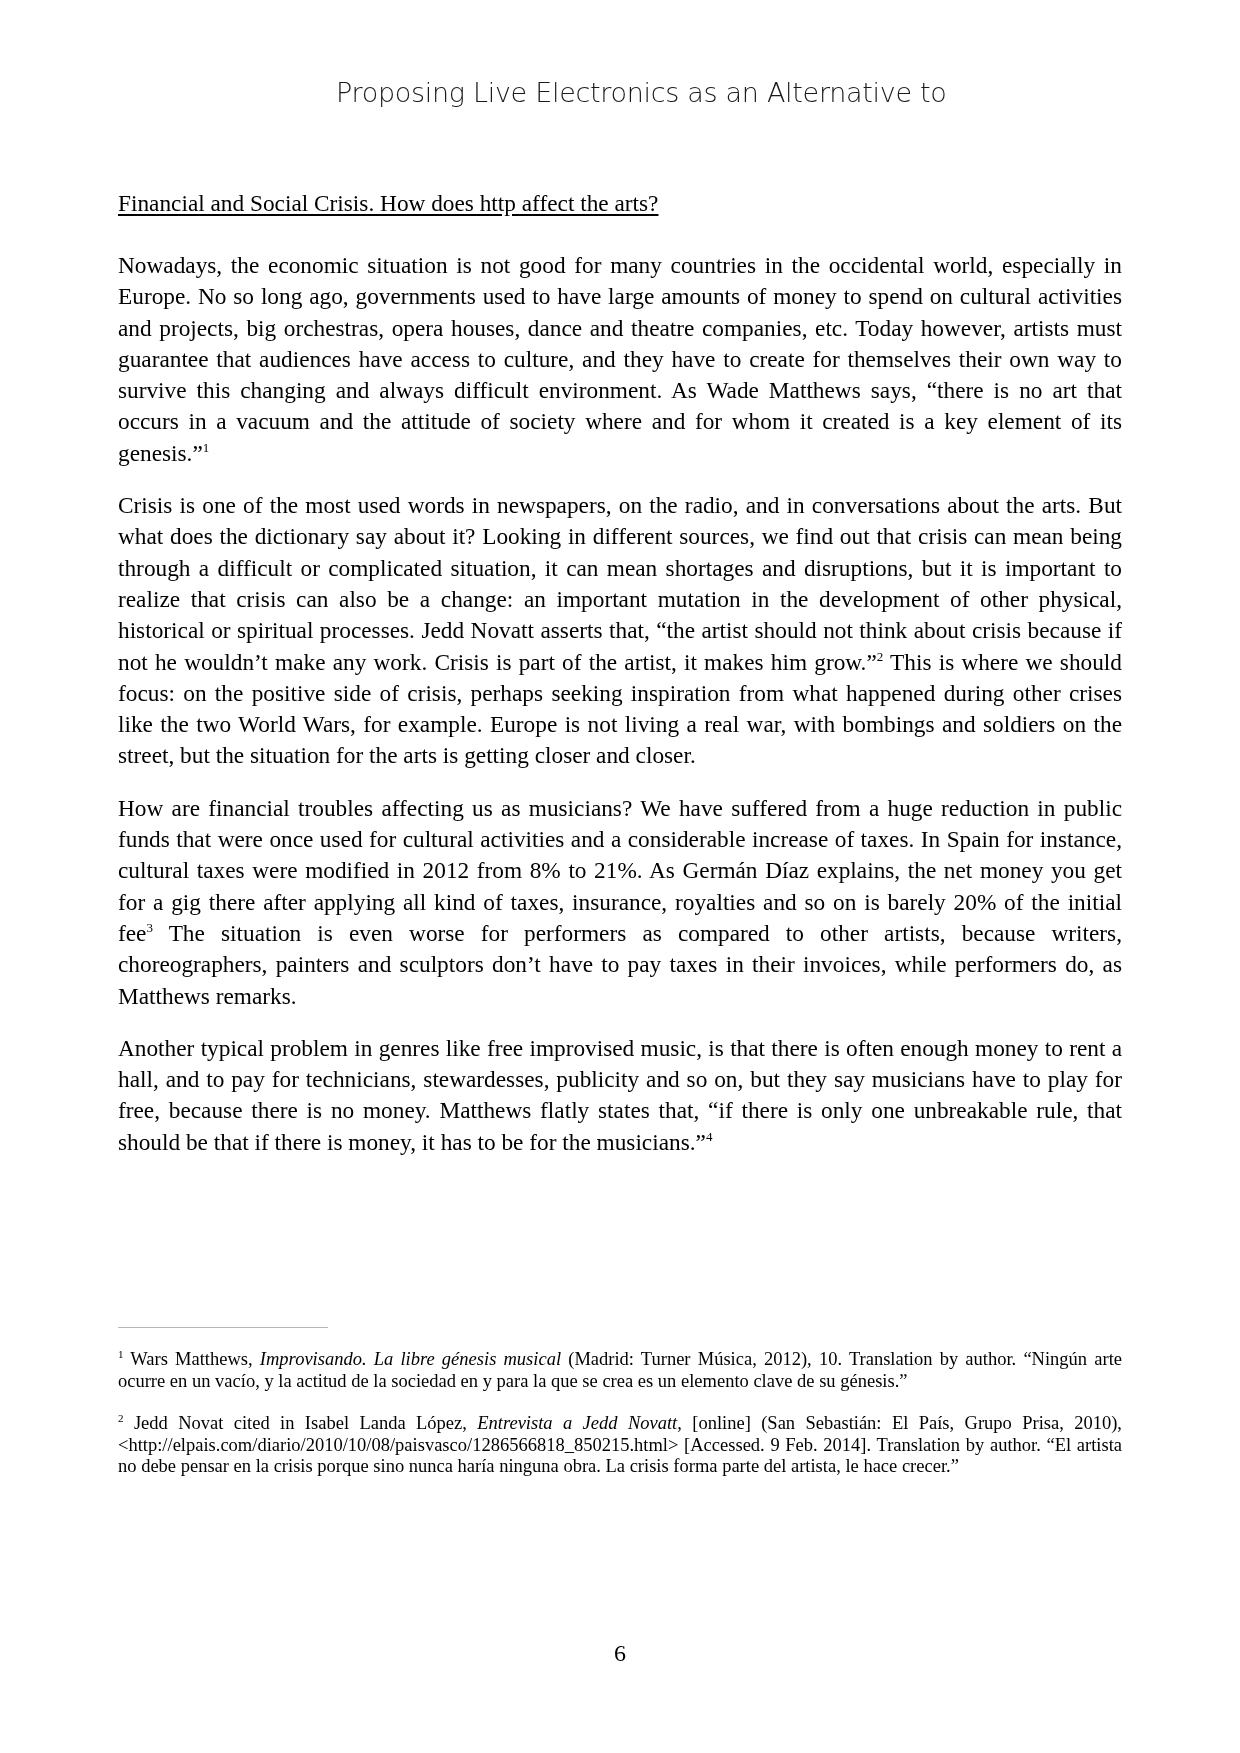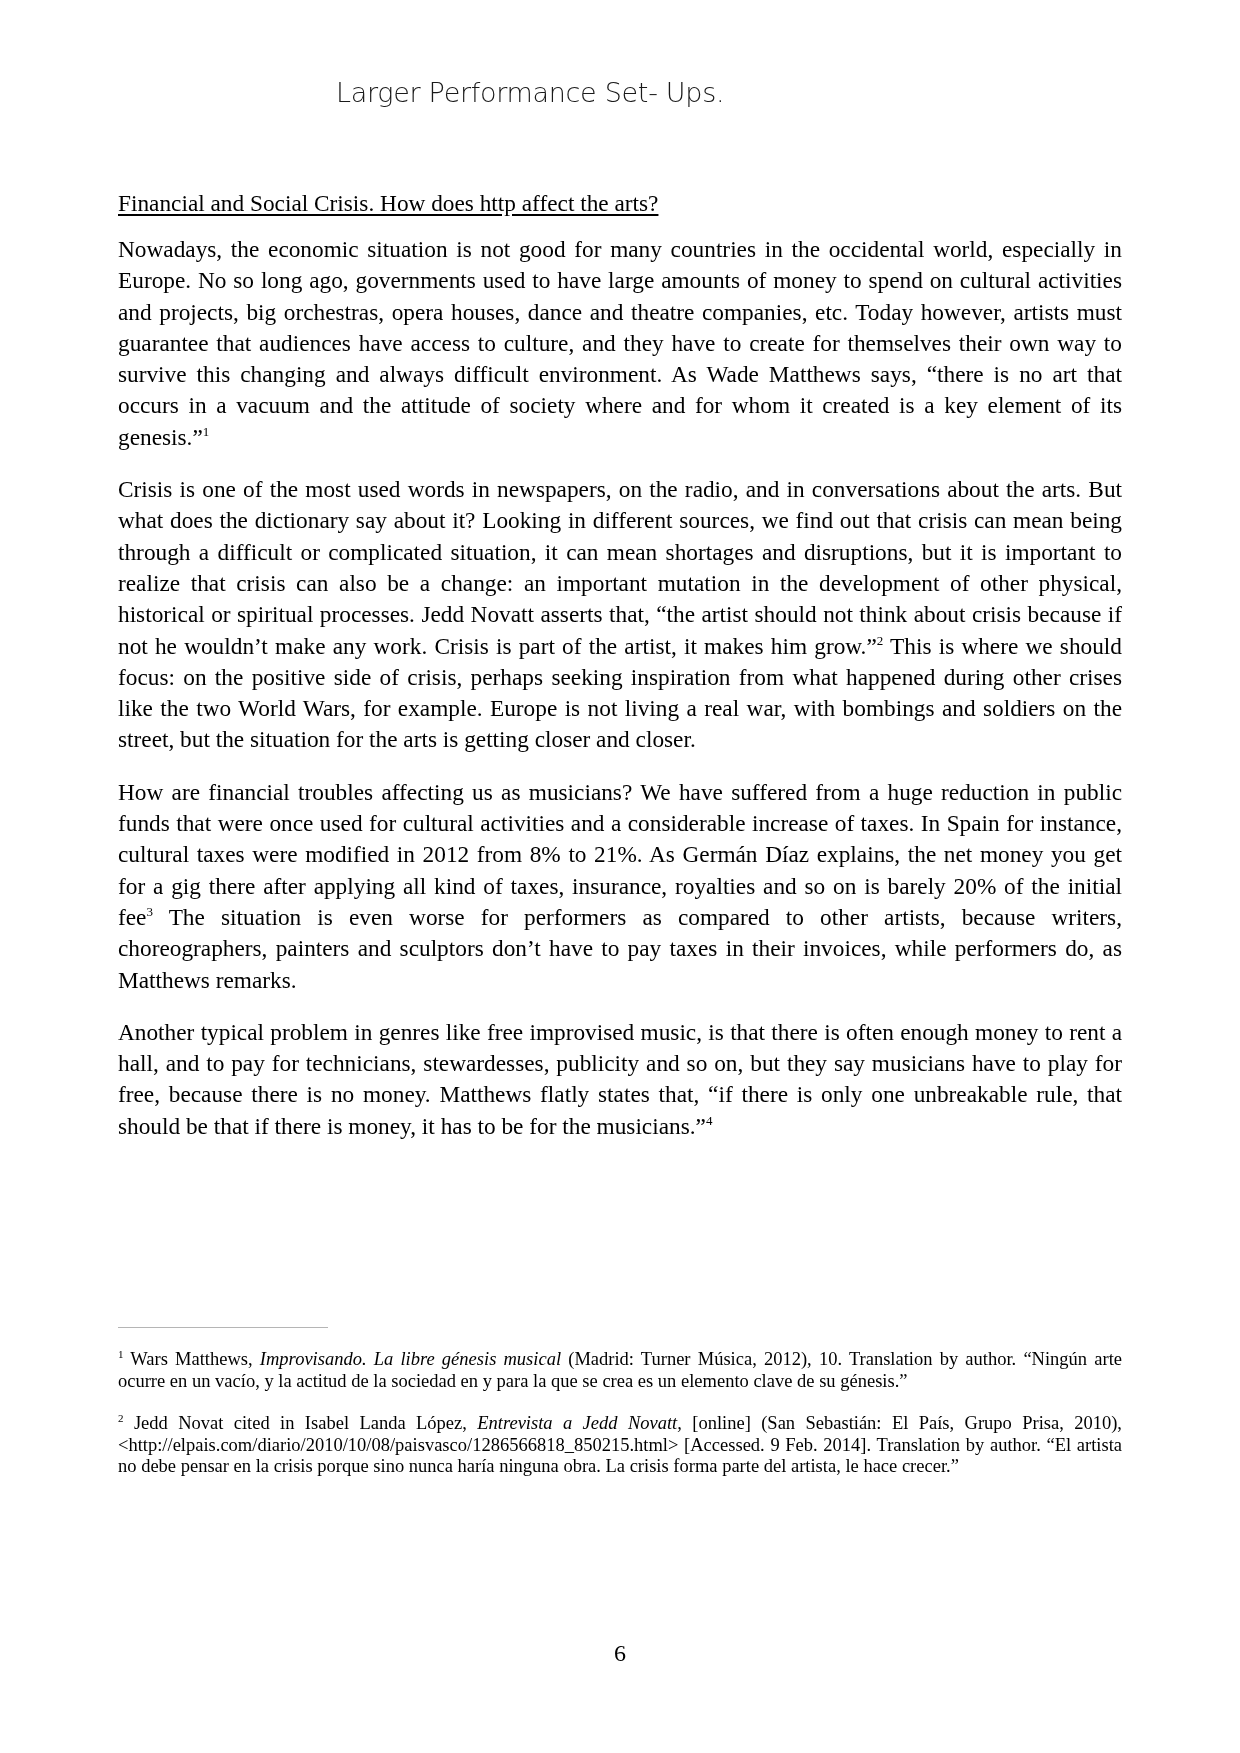--- a/index.html
+++ b/index.html
@@ -9,39 +9,39 @@
     font-family: "DejaVu Sans", sans-serif; font-weight: 300;
     font-size: 27px; line-height: 38px; color: #1a1a1a; letter-spacing: -0.3px;
   }
   .header-title span { display: block; }
   .body-col {
     position: absolute; left: 118px; width: 1004px;
     font-family: "Liberation Serif", serif; font-size: 23.3px; line-height: 31.3px;
   }
   .section-heading { top: 188px; text-decoration: underline; text-underline-offset: 3px; }
   .para { text-align: justify; margin: 0 0 21px 0; }
-  .paras { top: 234px; }
+  .paras { top: 250px; }
   sup { font-size: 13px; line-height: 0; vertical-align: super; }
   .fn-rule { position: absolute; left: 118px; top: 1327px; width: 210px; height: 1px; background: #b5b5b5; }
   .footnotes {
     position: absolute; left: 118px; top: 1349px; width: 1004px;
     font-family: "Liberation Serif", serif; font-size: 18.5px; line-height: 21.5px;
   }
   .fn { text-align: justify; margin: 0 0 21px 0; }
   .fn sup { font-size: 11px; }
   .page-number {
     position: absolute; left: 0; width: 1240px; top: 1640px; text-align: center;
     font-family: "Liberation Serif", serif; font-size: 24px;
   }
 </style>
 </head>
 <body>
 
 <div class="header-title">
-  <span>Larger Performance Set- Ups.</span>
+  <span>Proposing Live Electronics as an Alternative to</span>
 </div>
 
 <div class="body-col section-heading">Financial and Social Crisis. How does http affect the arts?</div>
 
 <div class="body-col paras">
   <p class="para"><span>Nowadays, the economic situation is not good for many countries in the occidental world, especially in Europe. No so long ago, governments used to have large amounts of money to spend on cultural activities and projects, big orchestras, opera houses, dance and theatre companies, etc. Today however, artists must guarantee that audiences have access to culture, and they have to create for themselves their own way to survive this changing and always difficult environment. As Wade Matthews says, “there is no art that occurs in a vacuum and the attitude of society where and for whom it created is a key element of its genesis.”</span><sup>1</sup><span></span></p>
   <p class="para"><span>Crisis is one of the most used words in newspapers, on the radio, and in conversations about the arts. But what does the dictionary say about it? Looking in different sources, we find out that crisis can mean being through a difficult or complicated situation, it can mean shortages and disruptions, but it is important to realize that crisis can also be a change: an important mutation in the development of other physical, historical or spiritual processes. Jedd Novatt asserts that, “the artist should not think about crisis because if not he wouldn’t make any work. Crisis is part of the artist, it makes him grow.”</span><sup>2</sup><span> This is where we should focus: on the positive side of crisis, perhaps seeking inspiration from what happened during other crises like the two World Wars, for example. Europe is not living a real war, with bombings and soldiers on the street, but the situation for the arts is getting closer and closer.</span></p>
   <p class="para"><span>How are financial troubles affecting us as musicians? We have suffered from a huge reduction in public funds that were once used for cultural activities and a considerable increase of taxes. In Spain for instance, cultural taxes were modified in 2012 from 8% to 21%. As Germán Díaz explains, the net money you get for a gig there after applying all kind of taxes, insurance, royalties and so on is barely 20% of the initial fee</span><sup>3</sup><span> The situation is even worse for performers as compared to other artists, because writers, choreographers, painters and sculptors don’t have to pay taxes in their invoices, while performers do, as Matthews remarks.</span></p>
   <p class="para"><span>Another typical problem in genres like free improvised music, is that there is often enough money to rent a hall, and to pay for technicians, stewardesses, publicity and so on, but they say musicians have to play for free, because there is no money. Matthews flatly states that, “if there is only one unbreakable rule, that should be that if there is money, it has to be for the musicians.”</span><sup>4</sup><span></span></p>
 </div>

